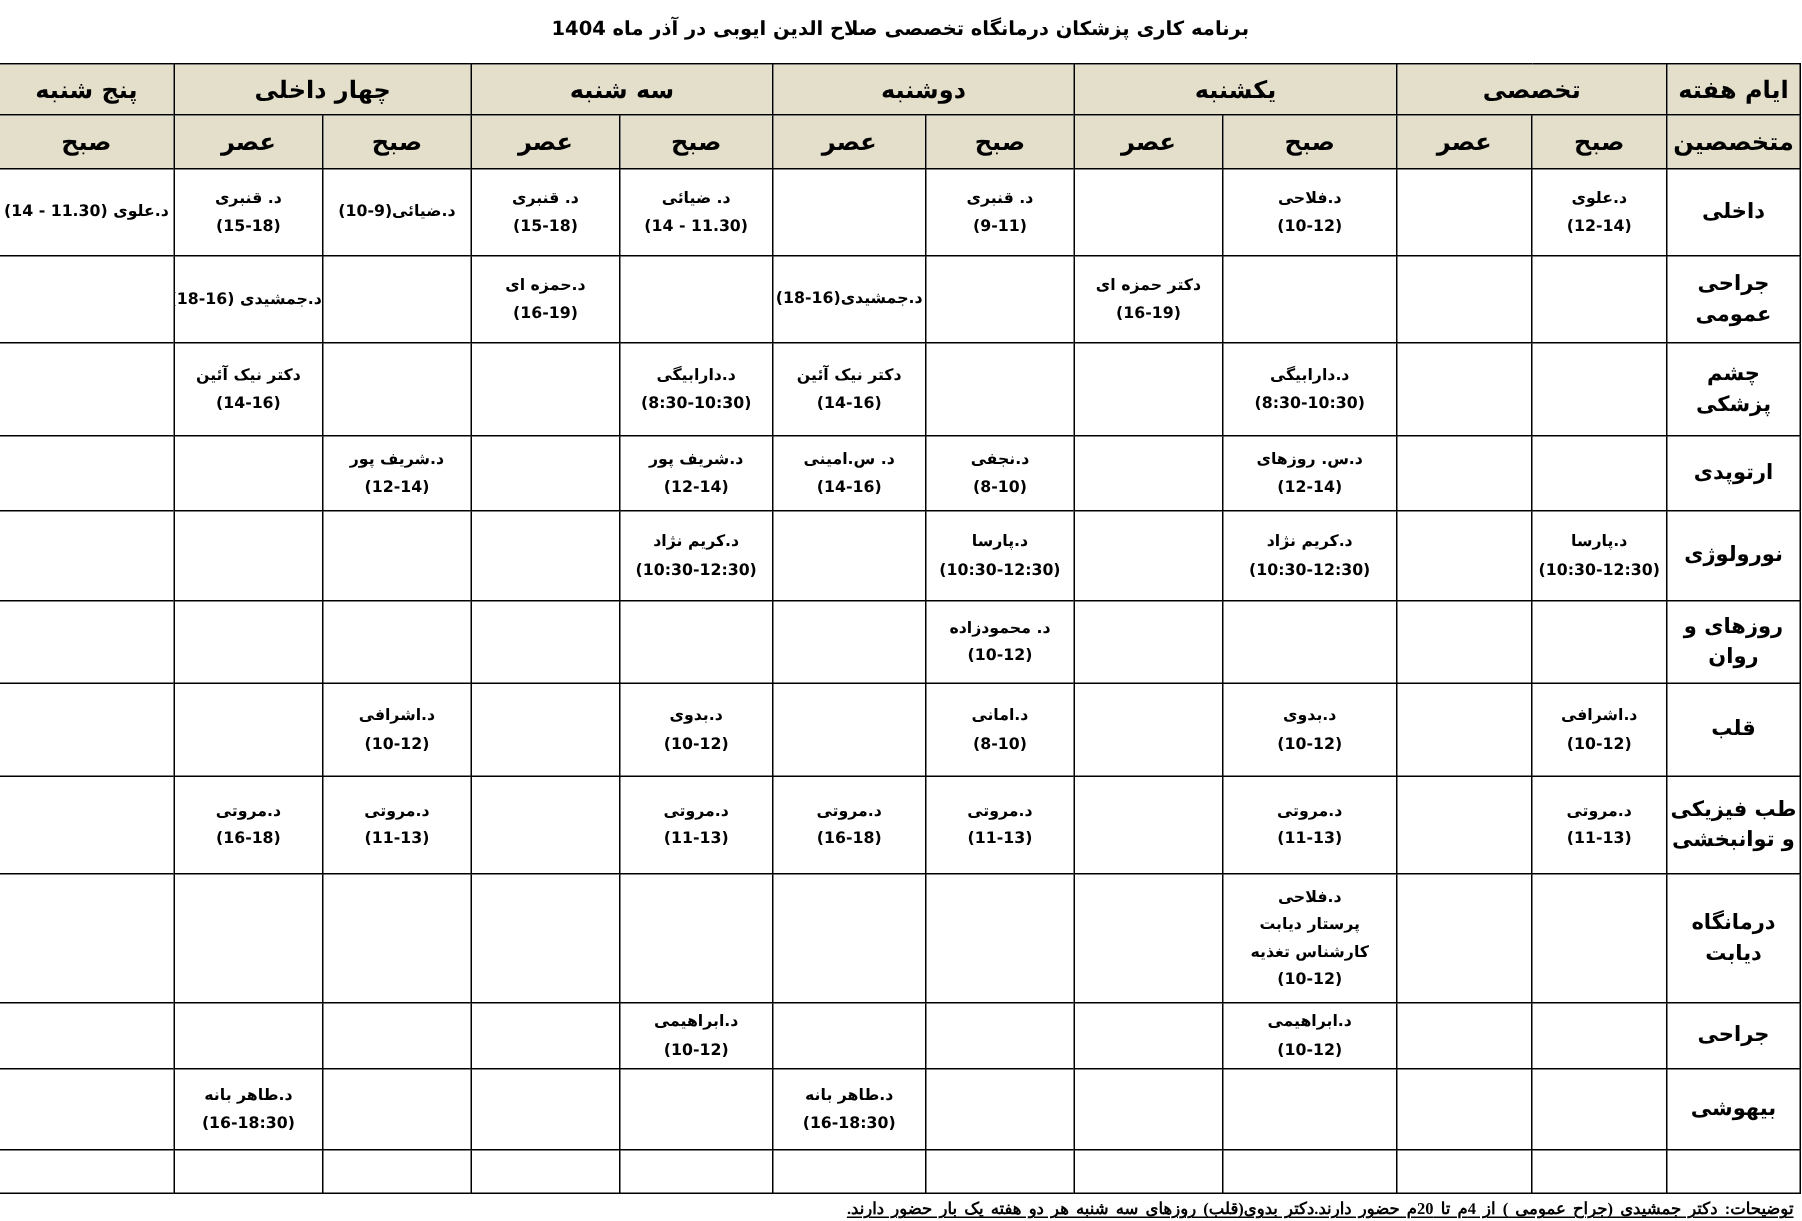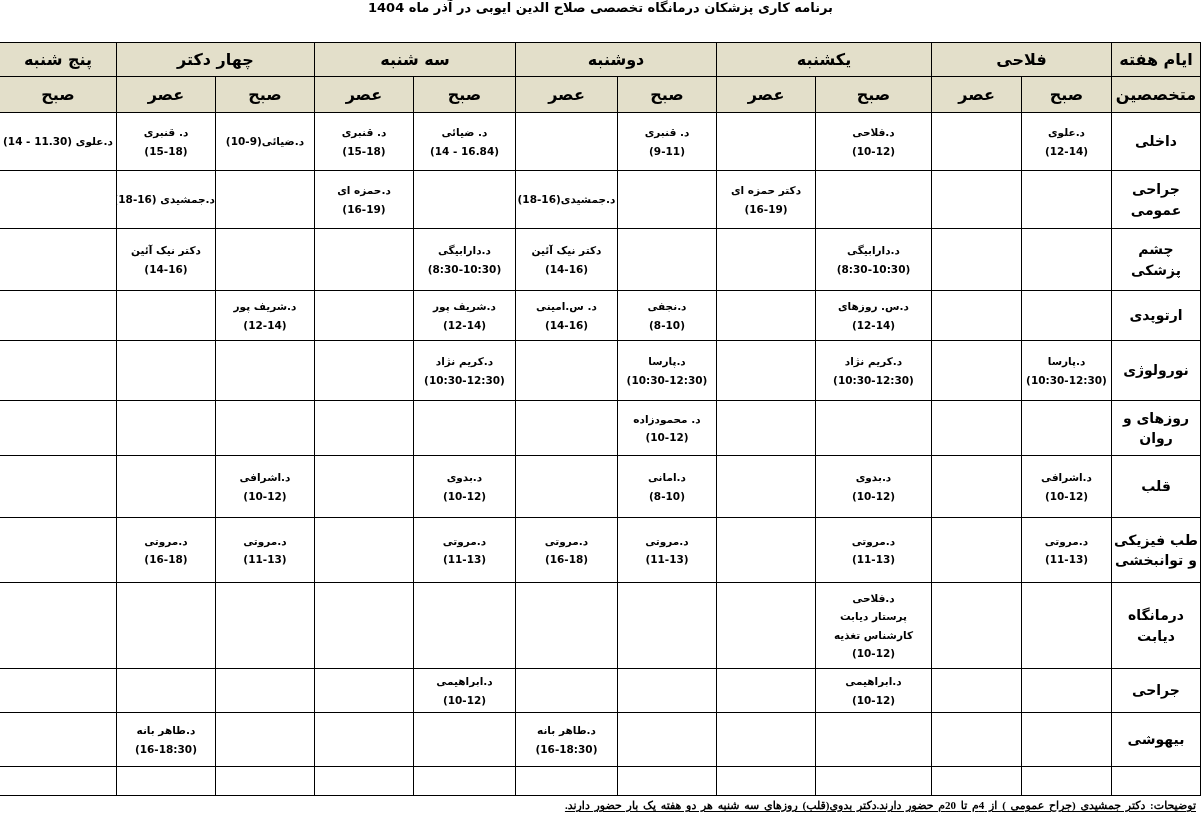--- a/index.html
+++ b/index.html
@@ -4,21 +4,21 @@
 <style>
   :root { --hdr: #e3dfca; --brd: #000000; --txt: #000000; }
   * { box-sizing: border-box; }
   html, body { margin: 0; padding: 0; }
   body {
     width: 1201px; height: 814px; background: #ffffff;
     font-family: "DejaVu Sans", sans-serif;
     direction: rtl; color: var(--txt); overflow: hidden;
   }
   .title {
-    height: 42px; text-align: center;
+    height: 42px; padding-top: 12px; text-align: center;
     font-size: 13px; font-weight: bold;
   }
   table.schedule {
     border-collapse: collapse; table-layout: fixed;
     width: 1201px; direction: rtl;
   }
   table.schedule th, table.schedule td {
     border: 1px solid var(--brd); padding: 0;
     text-align: center; vertical-align: middle; overflow: hidden;
   }
@@ -49,25 +49,25 @@
         <col style="width: 102px;">
         <col style="width: 102px;">
         <col style="width: 99px;">
         <col style="width: 99px;">
         <col style="width: 99px;">
         <col style="width: 117px;">
       </colgroup>
     <thead id="sched-head">
         <tr style="height: 34px;">
           <th class="corner">ایام هفته</th>
-          <th class="day" colspan="2">فلاحی</th>
+          <th class="day" colspan="2">تخصصی</th>
           <th class="day" colspan="2">یکشنبه</th>
           <th class="day" colspan="2">دوشنبه</th>
           <th class="day" colspan="2">سه شنبه</th>
-          <th class="day" colspan="2">چهار دکتر</th>
+          <th class="day" colspan="2">چهار داخلی</th>
           <th class="day">پنج شنبه</th>
         </tr>
         <tr style="height: 36px;">
           <th class="corner">متخصصین</th>
           <th class="period">صبح</th>
           <th class="period">عصر</th>
           <th class="period">صبح</th>
           <th class="period">عصر</th>
           <th class="period">صبح</th>
           <th class="period">عصر</th>
@@ -91,21 +91,21 @@
             <div class="line">(10-12)</div>
           </td>
           <td class="slot"></td>
           <td class="slot">
             <div class="line">د. قنبری</div>
             <div class="line">(9-11)</div>
           </td>
           <td class="slot"></td>
           <td class="slot">
             <div class="line">د. ضیائی</div>
-            <div class="line">(16.84 - 14)</div>
+            <div class="line">(11.30 - 14)</div>
           </td>
           <td class="slot">
             <div class="line">د. قنبری</div>
             <div class="line">(15-18)</div>
           </td>
           <td class="slot">
             <div class="line">د.ضیائی(9-10)</div>
           </td>
           <td class="slot">
             <div class="line">د. قنبری</div>

